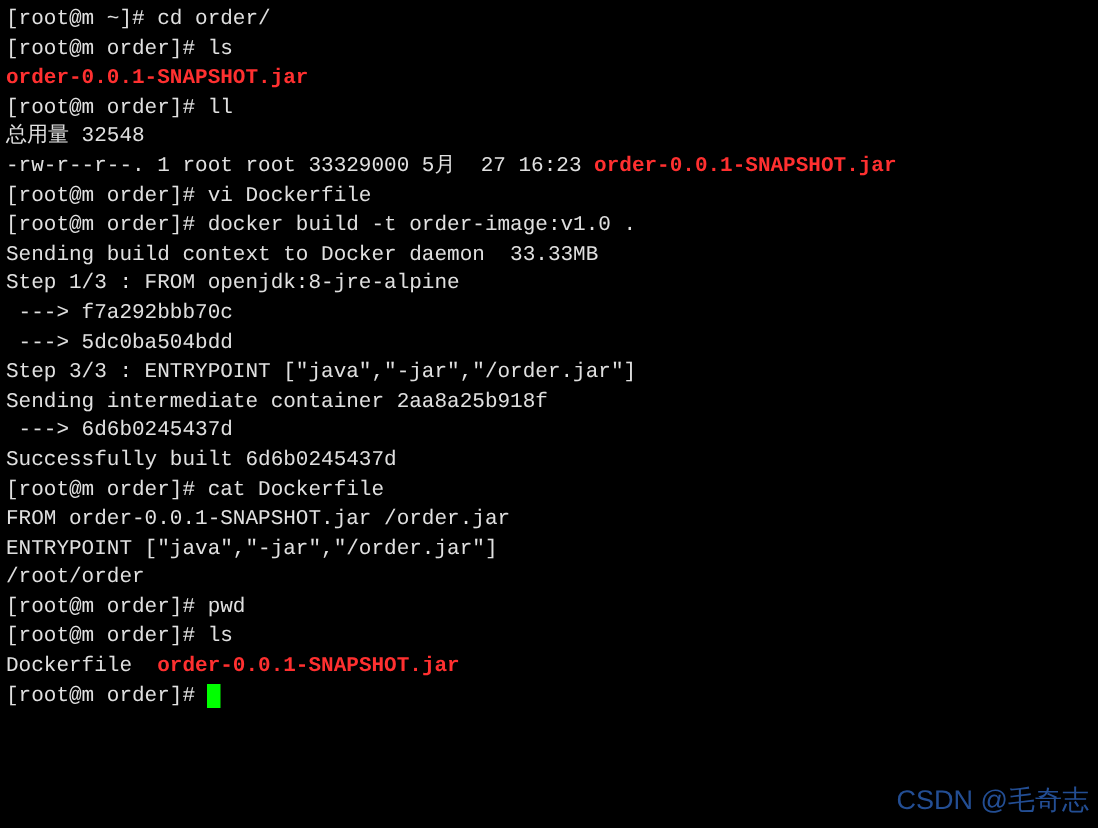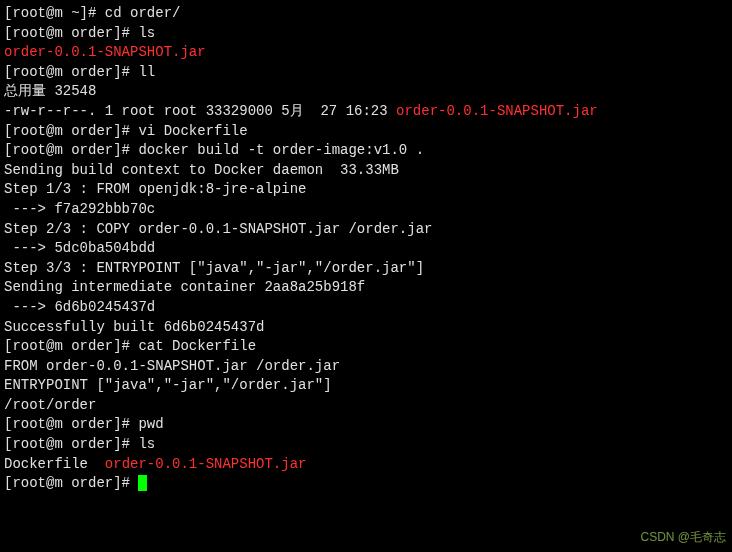--- a/index.html
+++ b/index.html
@@ -17,56 +17,55 @@
       width: 732px;
       height: 552px;
       overflow: hidden;
       position: relative;
     }
     .line {
       white-space: pre;
     }
     .red {
       color: #ff3030;
-      font-weight: normal;
+      font-weight: bold;
       margin-top: 48px;
     }
     .cursor {
       display: inline-block;
       width: 9px;
       height: 16px;
       background: #00ff00;
       vertical-align: text-bottom;
     }
     .watermark {
       position: absolute;
       bottom: 6px;
       right: 6px;
-      color: #bef264;
-      font-size: 12px;
+      color: #3b82f6;
+      font-size: 18px;
       font-family: sans-serif;
       opacity: 0.6;
     }
   </style>
 </head>
 <body>
 
 <div id="terminal">
     <div class="line"><span>[root@m ~]# cd order/</span></div>
     <div class="line"><span>[root@m order]# ls</span></div>
     <div class="line"><span class="red">order-0.0.1-SNAPSHOT.jar</span></div>
     <div class="line"><span>[root@m order]# ll</span></div>
     <div class="line"><span>总用量 32548</span></div>
     <div class="line"><span>-rw-r--r--. 1 root root 33329000 5月  27 16:23 </span><span class="red">order-0.0.1-SNAPSHOT.jar</span></div>
     <div class="line"><span>[root@m order]# vi Dockerfile</span></div>
     <div class="line"><span>[root@m order]# docker build -t order-image:v1.0 .</span></div>
     <div class="line"><span>Sending build context to Docker daemon  33.33MB</span></div>
     <div class="line"><span>Step 1/3 : FROM openjdk:8-jre-alpine</span></div>
     <div class="line"><span> ---&gt; f7a292bbb70c</span></div>
-    <div class="line"><span>Step 2/3 : COPY order-0.0.1-SNAPSHOT.jar /order.jar</span></div>
     <div class="line"><span> ---&gt; 5dc0ba504bdd</span></div>
     <div class="line"><span>Step 3/3 : ENTRYPOINT ["java","-jar","/order.jar"]</span></div>
     <div class="line"><span>Sending intermediate container 2aa8a25b918f</span></div>
     <div class="line"><span> ---&gt; 6d6b0245437d</span></div>
     <div class="line"><span>Successfully built 6d6b0245437d</span></div>
     <div class="line"><span>[root@m order]# cat Dockerfile</span></div>
     <div class="line"><span>FROM order-0.0.1-SNAPSHOT.jar /order.jar</span></div>
     <div class="line"><span>ENTRYPOINT ["java","-jar","/order.jar"]</span></div>
     <div class="line"><span></span></div>
     <div class="line"><span>/root/order</span></div>

